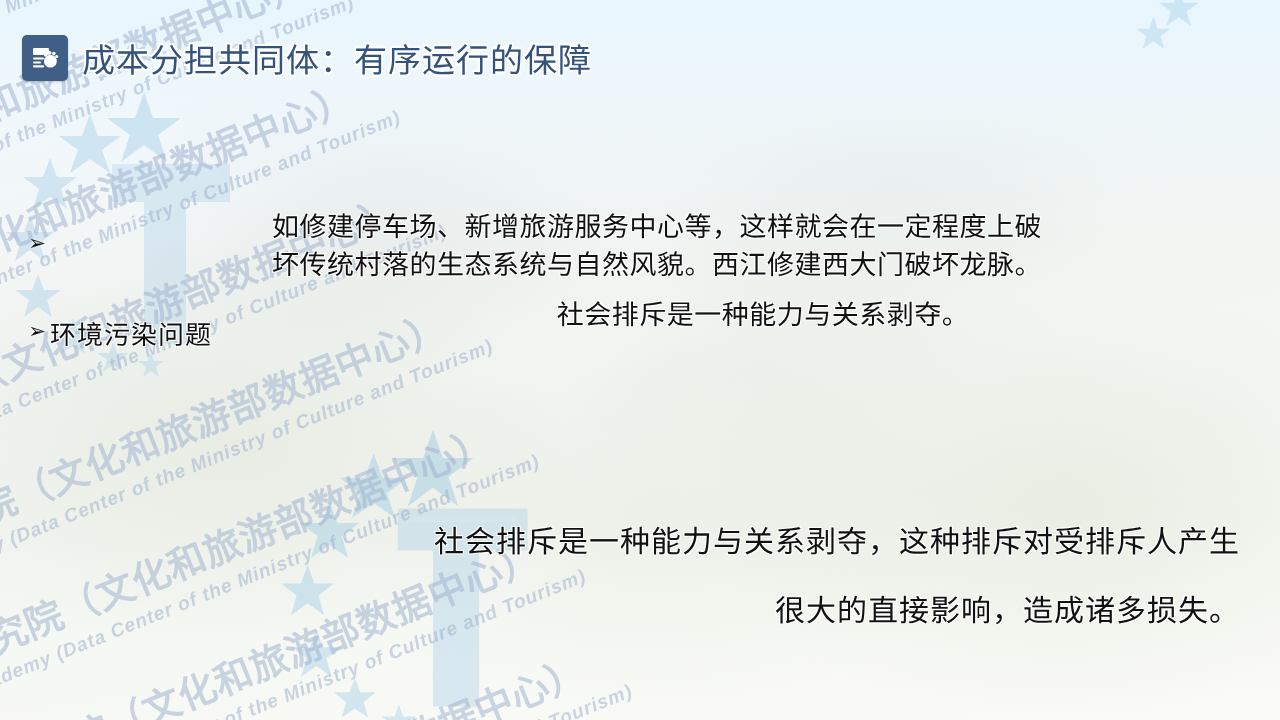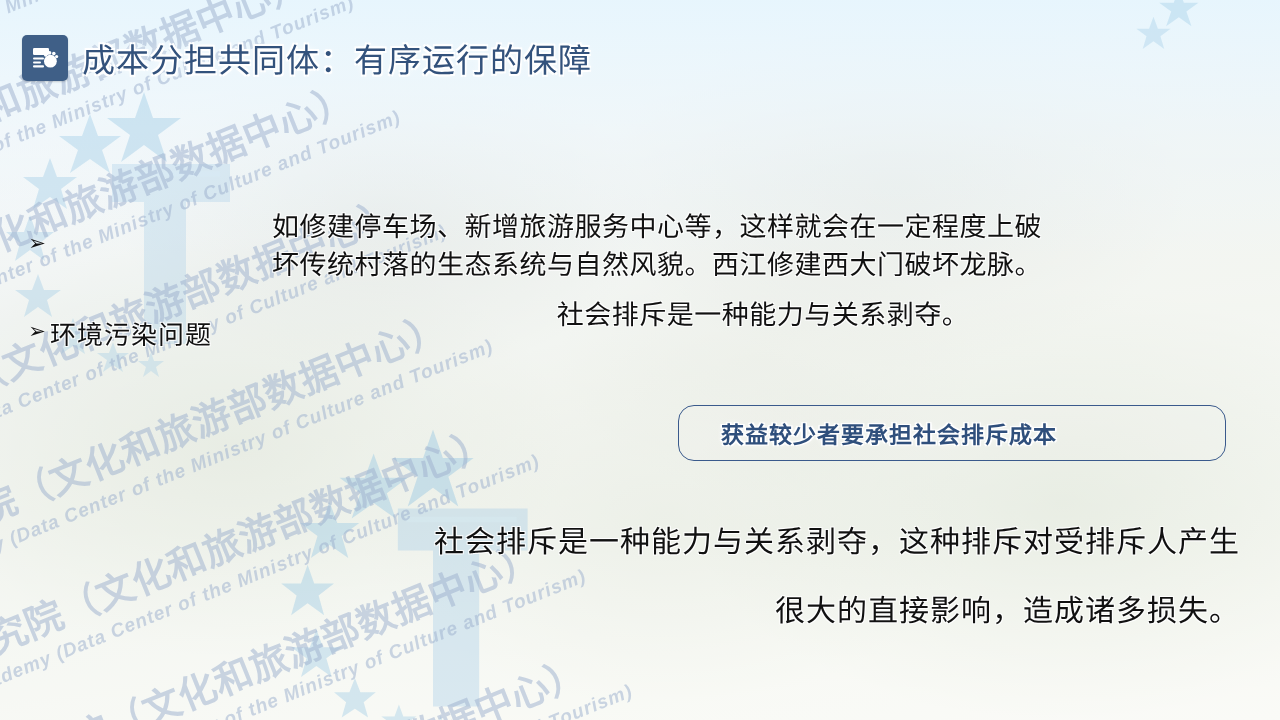--- a/index.html
+++ b/index.html
@@ -293,22 +293,19 @@
   </div>
 
   <div class="bullet-row" id="bullet-row-2">
     <span class="bullet-marker">➢</span>
     <span class="bullet-term">环境污染问题</span>
     <span class="bullet-body">
       <span class="line">社会排斥是一种能力与关系剥夺。</span>
     </span>
   </div>
 
-  <div class="callout" id="callout-2">
-    <span class="callout-label">获益较少者要承担社会排斥成本</span>
-  </div>
 
   <div id="closing-paragraph">
     <span class="line">社会排斥是一种能力与关系剥夺，这种排斥对受排斥人产生</span>
     <span class="line">很大的直接影响，造成诸多损失。</span>
   </div>
 
 </div>
 
 </body></html>

